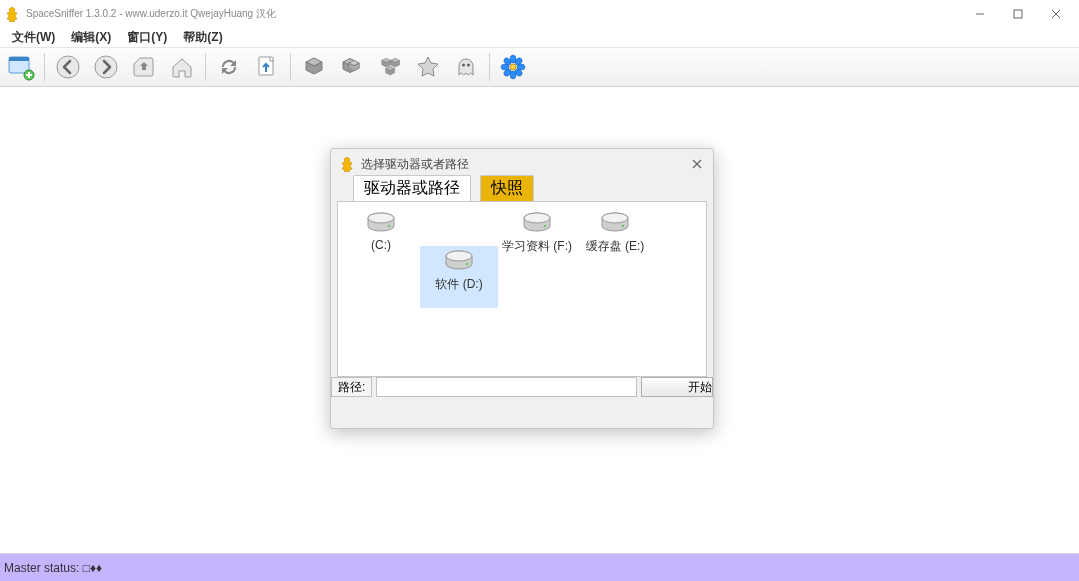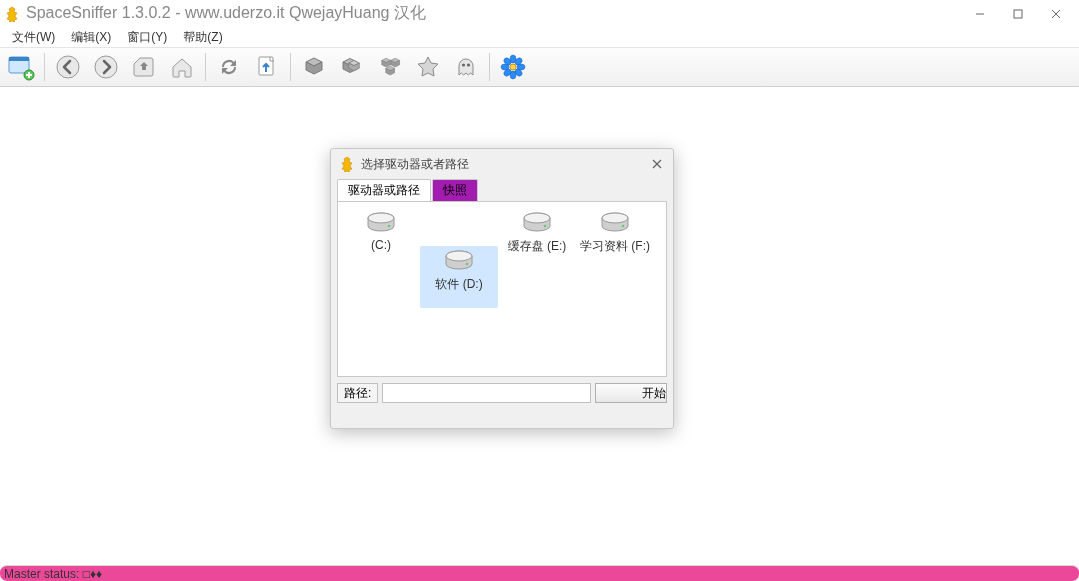--- a/index.html
+++ b/index.html
@@ -1,49 +1,49 @@
 <!DOCTYPE html>
 <html><head>
 <meta charset="utf-8">
 <style>
   * { box-sizing: border-box; margin: 0; padding: 0; font-family: "Microsoft YaHei", "Segoe UI", sans-serif; }
   body { width: 1079px; height: 581px; background: #fff; overflow: hidden; position: relative; }
   
-  .titlebar { height: 27px; background: #fff; display: flex; align-items: center; padding: 0 4px; font-size: 16px; color: #888; }
+  .titlebar { height: 27px; background: #fff; display: flex; align-items: center; padding: 0 4px; font-size: 10px; color: #888; }
   .titlebar .app-icon { width: 16px; height: 16px; margin-right: 6px; }
   .titlebar .title { flex: 1; }
   .titlebar .winbtns { display: flex; gap: 0; }
   .titlebar .winbtn { width: 38px; height: 22px; display: flex; align-items: center; justify-content: center; color: #666; cursor: pointer; }
   
-  .menubar { height: 20px; background: #fff; display: flex; align-items: center; padding: 0 4px; font-size: 12px; color: #333; }
+  .menubar { height: 20px; background: #fff; display: flex; align-items: center; padding: 0 4px; font-size: 12px; color: #333; font-weight: bold; }
   .menubar .menuitem { padding: 2px 8px; cursor: pointer; }
   
   .toolbar { height: 40px; background: linear-gradient(#fdfdfd,#f0f0f0); border-top: 1px solid #e5e5e5; border-bottom: 1px solid #d0d0d0; display: flex; align-items: center; padding: 0 4px; gap: 4px; }
   .toolbar .sep { width: 1px; height: 28px; background: #d0d0d0; margin: 0 2px; }
   .tbtn { width: 34px; height: 34px; display: flex; align-items: center; justify-content: center; cursor: pointer; border-radius: 2px; }
   
   .workspace { position: absolute; top: 87px; bottom: 18px; left: 0; right: 0; background: #fff; }
   
-  .statusbar { position: absolute; bottom: 0; left: 0; right: 0; height: 16px; background: #ec4899; border-top: 1px solid #d8d8d8; font-size: 12px; color: #333; padding: 0 4px; display: flex; align-items: center; border-radius: 7px; }
-  
-  .dialog { position: absolute; left: 330px; top: 148px; width: 344px; height: 281px; background: #f0f0f0; border: 1px solid #c8c8c8; box-shadow: 0 4px 18px rgba(0,0,0,0.25); border-radius: 3px; }
+  .statusbar { position: absolute; bottom: 0; left: 0; right: 0; height: 28px; background: #c4b5fd; border-top: 1px solid #d8d8d8; font-size: 12px; color: #333; padding: 0 4px; display: flex; align-items: center; }
+  
+  .dialog { position: absolute; left: 330px; top: 148px; width: 384px; height: 281px; background: #f0f0f0; border: 1px solid #c8c8c8; box-shadow: 0 4px 18px rgba(0,0,0,0.25); border-radius: 3px; }
   .dialog .dlg-title { height: 30px; display: flex; align-items: center; padding: 0 8px; font-size: 12px; color: #444; }
   .dialog .dlg-title .app-icon { width:16px; height:16px; margin-right:6px; }
   .dialog .dlg-close { margin-left: auto; width: 16px; height: 16px; display:flex; align-items:center; justify-content:center; cursor:pointer; color:#666; }
   
-  .tabs { display: flex; padding: 0 6px; height: 22px; align-items: flex-end; font-size: 12px; }
-  .tab { padding: 2px 10px; border: 1px solid #c8c8c8; border-bottom: none; background: #a21caf; margin-right: 1px; border-radius: 2px 2px 0 0; cursor: pointer; }
+  .tabs { display: flex; padding: 0 22px; height: 22px; align-items: flex-end; font-size: 16px; gap: 8px; }
+  .tab { padding: 2px 10px; border: 1px solid #c8c8c8; border-bottom: none; background: #eab308; margin-right: 1px; border-radius: 2px 2px 0 0; cursor: pointer; }
   .tab.active { background: #fff; }
   
   .dlg-body { margin: 0 6px; border: 1px solid #c8c8c8; background: #fff; height: 176px; padding: 6px 4px; display:flex; flex-wrap:wrap; align-content:flex-start; }
   .drive-item { width: 78px; height: 62px; display:flex; flex-direction:column; align-items:center; justify-content:flex-start; font-size:12px; color:#333; cursor:pointer; border-radius:2px; padding-top:4px; }
   .drive-item.selected { background: #d0e7ff; margin-top: 38px; }
   .drive-label { margin-top: 4px; text-align:center; }
   
-  .dlg-footer { display:flex; align-items:center; padding: 6px; gap:4px; font-size:12px; }
+  .dlg-footer { display:flex; align-items:center; gap:4px; font-size:12px; }
   .path-label { border:1px solid #c0c0c0; background:#f5f5f5; padding:1px 6px; height:20px; display:flex; align-items:center; }
   .path-input { flex:1; height:20px; border:1px solid #c0c0c0; background:#fff; font-size:12px; padding:0 4px; }
   .start-btn { width:72px; height:20px; border:1px solid #b0b0b0; background:linear-gradient(#fdfdfd,#e8e8e8); font-size:12px; cursor:pointer;text-align:right; }
 
   svg { display:block; }
 </style>
 </head>
 <body>
 
 <div class="titlebar">
@@ -236,30 +236,30 @@
         </svg>
       <span class="drive-label">软件 (D:)</span>
     </div>
     <div class="drive-item">
       <svg width="30" height="22" viewBox="0 0 30 22">
           <ellipse cx="15" cy="6" rx="13" ry="5" fill="#e8e8e8" stroke="#9a9a9a"></ellipse>
           <path d="M2 6v8a13 5 0 0 0 26 0V6" fill="#cfcfcf" stroke="#9a9a9a"></path>
           <ellipse cx="15" cy="6" rx="13" ry="5" fill="#f2f2f2" stroke="#9a9a9a"></ellipse>
           <circle cx="23" cy="14" r="1.3" fill="#6ac86a"></circle>
         </svg>
+      <span class="drive-label">学习资料 (F:)</span>
+    </div>
+    <div class="drive-item">
+      <svg width="30" height="22" viewBox="0 0 30 22">
+          <ellipse cx="15" cy="6" rx="13" ry="5" fill="#e8e8e8" stroke="#9a9a9a"></ellipse>
+          <path d="M2 6v8a13 5 0 0 0 26 0V6" fill="#cfcfcf" stroke="#9a9a9a"></path>
+          <ellipse cx="15" cy="6" rx="13" ry="5" fill="#f2f2f2" stroke="#9a9a9a"></ellipse>
+          <circle cx="23" cy="14" r="1.3" fill="#6ac86a"></circle>
+        </svg>
       <span class="drive-label">缓存盘 (E:)</span>
-    </div>
-    <div class="drive-item">
-      <svg width="30" height="22" viewBox="0 0 30 22">
-          <ellipse cx="15" cy="6" rx="13" ry="5" fill="#e8e8e8" stroke="#9a9a9a"></ellipse>
-          <path d="M2 6v8a13 5 0 0 0 26 0V6" fill="#cfcfcf" stroke="#9a9a9a"></path>
-          <ellipse cx="15" cy="6" rx="13" ry="5" fill="#f2f2f2" stroke="#9a9a9a"></ellipse>
-          <circle cx="23" cy="14" r="1.3" fill="#6ac86a"></circle>
-        </svg>
-      <span class="drive-label">学习资料 (F:)</span>
     </div>
   </div>
   <div class="dlg-footer">
     <span class="path-label">路径:</span>
     <input class="path-input" value="" style="">
     <button class="start-btn">开始</button>
   </div>
 </div>
 
 <div class="statusbar">

